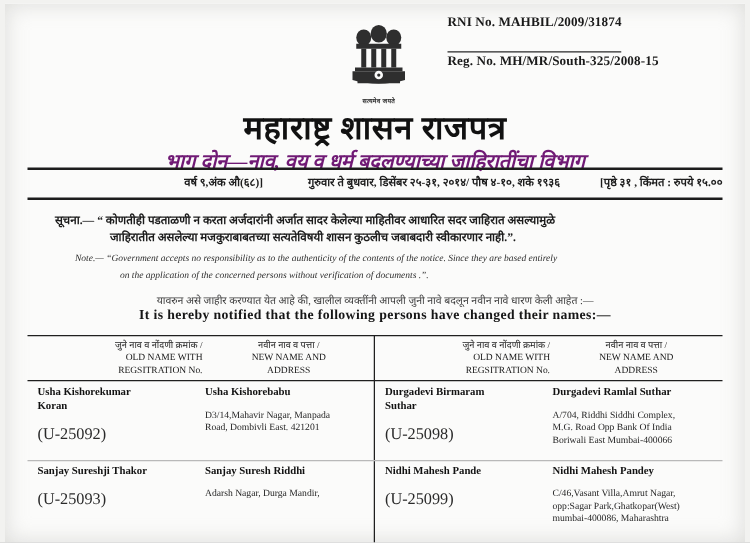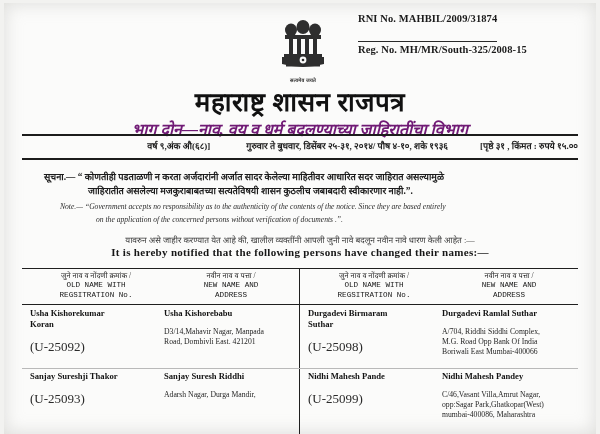--- a/index.html
+++ b/index.html
@@ -207,29 +207,29 @@
     width: 556px; height: 1px; background: #b9b9b9;
   }
 
   .head-cells {
     position: absolute; left: 0; top: 3px;
     width: 556px; height: 33px;
     display: flex;
   }
   .head-half { width: 278px; display: flex; box-sizing: border-box; }
   .head-col { box-sizing: border-box; }
-  .head-col.old { width: 140px; padding-left: 8px; text-align: center; }
+  .head-col.old { width: 140px; padding-left: 8px; text-align: right; }
   .head-col.new { width: 138px; text-align: center; }
   .hdr-mr {
     font-family: "Liberation Serif", serif;
     font-size: 7.4px; color: #1e1e1e; line-height: 10px;
     white-space: nowrap;
   }
   .hdr-en {
-    font-family: Liberation Mono, monospace;
+    font-family: Liberation Serif, serif;
     font-size: 7.6px; color: #151515; line-height: 9.6px;
     white-space: nowrap;
   }
 
   .body-rows {
     position: absolute; left: 0; top: 40px;
     width: 556px;
   }
   .trow { display: flex; width: 556px; height: 63px; }
   .thalf { width: 278px; display: flex; box-sizing: border-box; }

